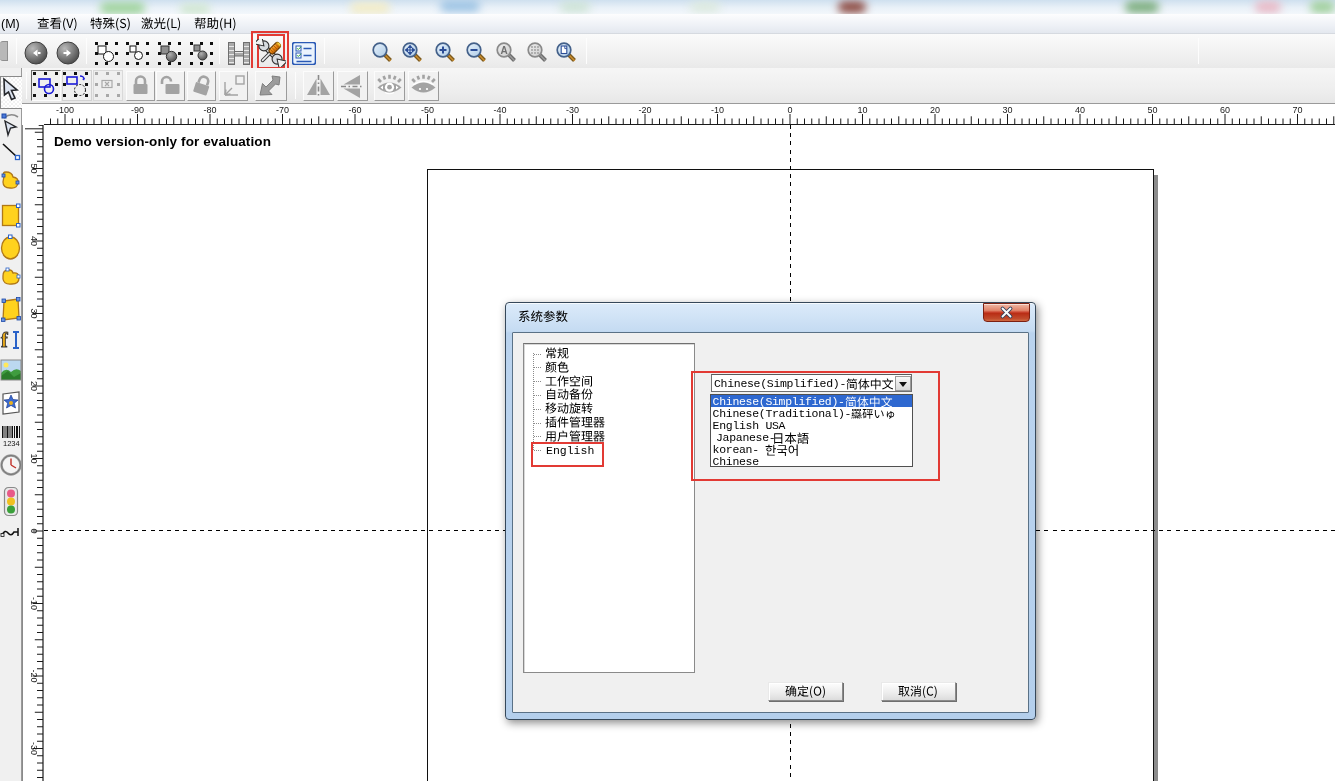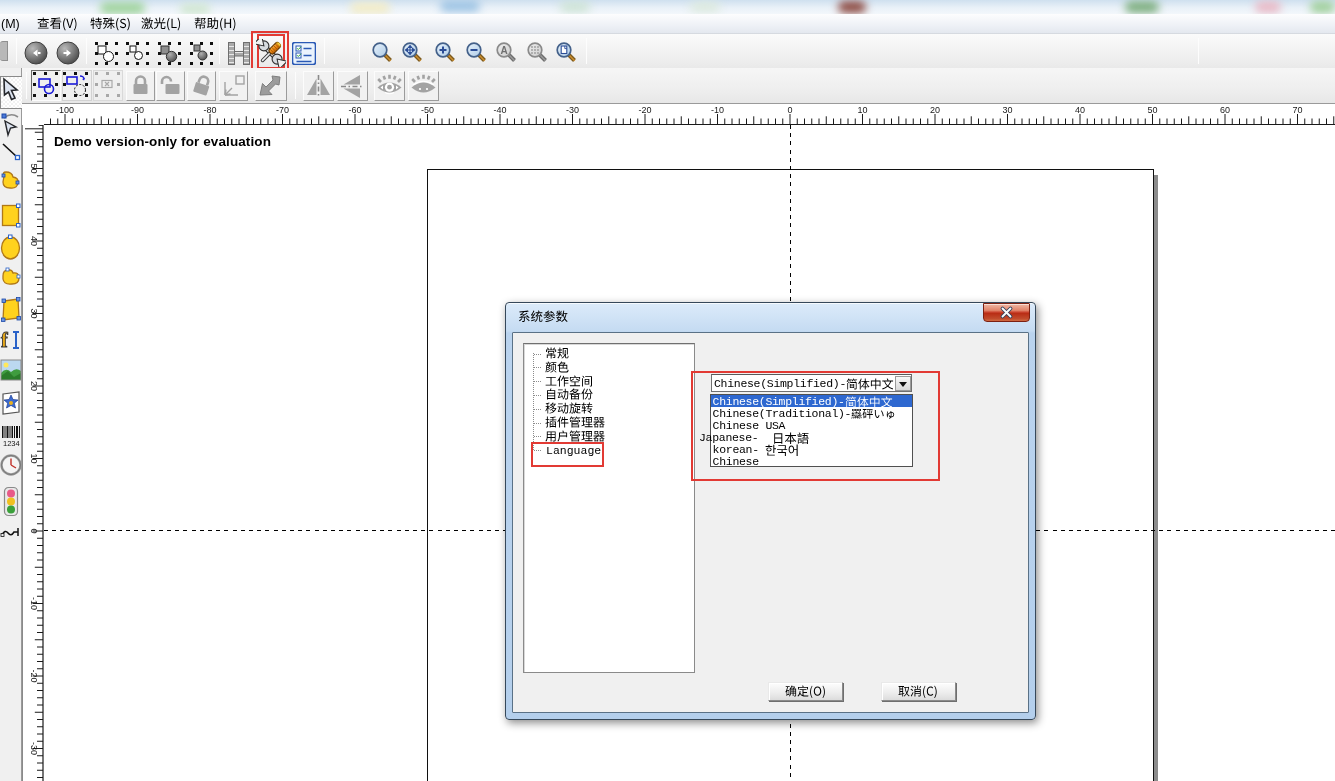--- a/index.html
+++ b/index.html
@@ -661,21 +661,21 @@
         <path transform="translate(0 0.0)" d="M8.8 -2.9V-2.1H10.2V-0.5H8.3V-6.4H11.4V-7.2H8.3V-8.8C9.2 -8.9 10.1 -9.1 10.8 -9.3L10.3 -10.0C9.0 -9.6 6.7 -9.3 4.8 -9.2C4.9 -9.0 5.0 -8.7 5.1 -8.5C5.8 -8.5 6.7 -8.6 7.5 -8.7V-7.2H4.4V-6.4H7.5V-0.5H5.5V-2.1H7.0V-2.9H5.5V-4.4C6.0 -4.5 6.6 -4.7 7.0 -4.9L6.6 -5.6C6.1 -5.4 5.4 -5.1 4.7 -4.9V0.9H5.5V0.4H10.2V1.0H11.0V-5.2H8.8V-4.4H10.2V-2.9ZM1.9 -10.1V-7.7H0.6V-6.8H1.9V-4.1L0.4 -3.7L0.7 -2.8L1.9 -3.2V-0.1C1.9 0.0 1.9 0.1 1.8 0.1C1.6 0.1 1.3 0.1 0.9 0.1C1.0 0.3 1.1 0.7 1.1 0.9C1.8 0.9 2.2 0.9 2.4 0.7C2.7 0.6 2.8 0.4 2.8 -0.1V-3.5L4.1 -3.9L4.0 -4.7L2.8 -4.3V-6.8H3.9V-7.7H2.8V-10.1Z M15.8 -4.1V-3.2H19.2V1.0H20.1V-3.2H23.4V-4.1H20.1V-6.7H22.9V-7.6H20.1V-9.9H19.2V-7.6H17.6C17.8 -8.2 17.9 -8.7 18.0 -9.3L17.2 -9.5C16.9 -7.9 16.4 -6.4 15.7 -5.4C15.9 -5.3 16.3 -5.0 16.5 -4.9C16.8 -5.4 17.1 -6.0 17.4 -6.7H19.2V-4.1ZM15.2 -10.0C14.6 -8.2 13.5 -6.4 12.4 -5.2C12.5 -5.0 12.8 -4.6 12.9 -4.4C13.3 -4.8 13.6 -5.2 14.0 -5.8V0.9H14.9V-7.2C15.3 -8.0 15.7 -8.9 16.1 -9.8Z M26.5 -5.3V1.0H27.4V0.6H33.3V0.9H34.1V-2.0H27.4V-2.8H33.5V-5.3ZM33.3 -0.1H27.4V-1.3H33.3ZM29.3 -7.5C29.4 -7.2 29.5 -7.0 29.7 -6.7H25.2V-4.7H26.1V-6.0H34.1V-4.7H35.0V-6.7H30.6C30.5 -7.0 30.3 -7.4 30.1 -7.6ZM27.4 -4.6H32.6V-3.5H27.4ZM26.0 -10.1C25.7 -9.1 25.2 -8.1 24.5 -7.4C24.7 -7.3 25.1 -7.1 25.3 -7.0C25.6 -7.4 26.0 -7.9 26.3 -8.4H27.1C27.4 -8.0 27.6 -7.5 27.7 -7.1L28.5 -7.4C28.4 -7.7 28.2 -8.1 28.0 -8.4H29.8V-9.1H26.6C26.7 -9.4 26.8 -9.7 26.9 -10.0ZM31.1 -10.1C30.9 -9.2 30.4 -8.4 29.9 -7.8C30.1 -7.7 30.5 -7.5 30.6 -7.4C30.9 -7.7 31.1 -8.0 31.3 -8.4H32.2C32.6 -8.0 32.9 -7.4 33.1 -7.1L33.8 -7.4C33.7 -7.7 33.4 -8.1 33.1 -8.4H35.3V-9.1H31.7C31.8 -9.4 31.9 -9.7 32.0 -9.9Z M41.7 -6.5H43.5V-4.9H41.7ZM44.3 -6.5H46.2V-4.9H44.3ZM41.7 -8.7H43.5V-7.2H41.7ZM44.3 -8.7H46.2V-7.2H44.3ZM39.8 -0.3V0.6H47.6V-0.3H44.4V-1.9H47.2V-2.7H44.4V-4.2H47.0V-9.5H40.9V-4.2H43.5V-2.7H40.7V-1.9H43.5V-0.3ZM36.4 -1.2 36.6 -0.3C37.7 -0.6 39.1 -1.1 40.4 -1.5L40.2 -2.4L38.9 -2.0V-5.0H40.1V-5.8H38.9V-8.4H40.3V-9.3H36.6V-8.4H38.0V-5.8H36.7V-5.0H38.0V-1.7C37.4 -1.5 36.9 -1.3 36.4 -1.2Z M50.4 -8.8H52.4V-7.1H50.4ZM55.5 -8.8H57.6V-7.1H55.5ZM55.4 -5.8C55.9 -5.6 56.5 -5.3 56.9 -5.0H53.4C53.7 -5.4 53.9 -5.8 54.1 -6.2L53.2 -6.4V-9.5H49.5V-6.3H53.2C53.0 -5.9 52.7 -5.4 52.4 -5.0H48.6V-4.2H51.6C50.8 -3.5 49.7 -2.9 48.4 -2.4C48.5 -2.2 48.8 -1.9 48.9 -1.7L49.5 -2.0V1.0H50.4V0.6H52.4V0.9H53.2V-2.7H51.0C51.7 -3.2 52.3 -3.7 52.8 -4.2H55.0C55.5 -3.7 56.1 -3.2 56.9 -2.7H54.7V1.0H55.5V0.6H57.6V0.9H58.5V-2.0L59.1 -1.8C59.2 -2.0 59.5 -2.3 59.7 -2.5C58.4 -2.8 57.0 -3.5 56.1 -4.2H59.4V-5.0H57.3L57.6 -5.4C57.2 -5.7 56.4 -6.1 55.8 -6.3ZM54.6 -9.5V-6.3H58.5V-9.5ZM50.4 -0.2V-2.0H52.4V-0.2ZM55.5 -0.2V-2.0H57.6V-0.2Z" fill="#000"></path>
       </svg>
     </div>
 <div class="abs" style="left:534px;top:436.3px;width:8px;height:1px;background:repeating-linear-gradient(90deg,#8c8c8c 0 1px,transparent 1px 2px)"></div>
 <div class="abs" style="left:545px;top:429.8px">
       <svg width="61.0" height="13.9" viewBox="0 -10.6 61.0 13.9" style="display:block">
         <path transform="translate(0 0.0)" d="M1.8 -9.2V-4.9C1.8 -3.2 1.7 -1.1 0.4 0.4C0.6 0.5 0.9 0.8 1.1 1.0C2.0 0.0 2.4 -1.4 2.6 -2.7H5.6V0.9H6.5V-2.7H9.8V-0.3C9.8 -0.0 9.7 0.0 9.4 0.0C9.2 0.0 8.4 0.1 7.5 0.0C7.7 0.3 7.8 0.7 7.9 0.9C9.0 0.9 9.7 0.9 10.1 0.7C10.5 0.6 10.6 0.3 10.6 -0.3V-9.2ZM2.7 -8.4H5.6V-6.4H2.7ZM9.8 -8.4V-6.4H6.5V-8.4ZM2.7 -5.6H5.6V-3.6H2.7C2.7 -4.0 2.7 -4.5 2.7 -4.9ZM9.8 -5.6V-3.6H6.5V-5.6Z M15.0 -7.4H21.2V-5.0H15.0L15.0 -5.6ZM17.3 -9.9C17.5 -9.4 17.8 -8.7 17.9 -8.2H14.0V-5.6C14.0 -3.8 13.9 -1.3 12.4 0.5C12.6 0.6 13.0 0.9 13.2 1.0C14.4 -0.4 14.8 -2.4 14.9 -4.1H21.2V-3.3H22.1V-8.2H18.3L18.9 -8.4C18.7 -8.9 18.4 -9.6 18.2 -10.1Z M26.5 -5.3V1.0H27.4V0.6H33.3V0.9H34.1V-2.0H27.4V-2.8H33.5V-5.3ZM33.3 -0.1H27.4V-1.3H33.3ZM29.3 -7.5C29.4 -7.2 29.5 -7.0 29.7 -6.7H25.2V-4.7H26.1V-6.0H34.1V-4.7H35.0V-6.7H30.6C30.5 -7.0 30.3 -7.4 30.1 -7.6ZM27.4 -4.6H32.6V-3.5H27.4ZM26.0 -10.1C25.7 -9.1 25.2 -8.1 24.5 -7.4C24.7 -7.3 25.1 -7.1 25.3 -7.0C25.6 -7.4 26.0 -7.9 26.3 -8.4H27.1C27.4 -8.0 27.6 -7.5 27.7 -7.1L28.5 -7.4C28.4 -7.7 28.2 -8.1 28.0 -8.4H29.8V-9.1H26.6C26.7 -9.4 26.8 -9.7 26.9 -10.0ZM31.1 -10.1C30.9 -9.2 30.4 -8.4 29.9 -7.8C30.1 -7.7 30.5 -7.5 30.6 -7.4C30.9 -7.7 31.1 -8.0 31.3 -8.4H32.2C32.6 -8.0 32.9 -7.4 33.1 -7.1L33.8 -7.4C33.7 -7.7 33.4 -8.1 33.1 -8.4H35.3V-9.1H31.7C31.8 -9.4 31.9 -9.7 32.0 -9.9Z M41.7 -6.5H43.5V-4.9H41.7ZM44.3 -6.5H46.2V-4.9H44.3ZM41.7 -8.7H43.5V-7.2H41.7ZM44.3 -8.7H46.2V-7.2H44.3ZM39.8 -0.3V0.6H47.6V-0.3H44.4V-1.9H47.2V-2.7H44.4V-4.2H47.0V-9.5H40.9V-4.2H43.5V-2.7H40.7V-1.9H43.5V-0.3ZM36.4 -1.2 36.6 -0.3C37.7 -0.6 39.1 -1.1 40.4 -1.5L40.2 -2.4L38.9 -2.0V-5.0H40.1V-5.8H38.9V-8.4H40.3V-9.3H36.6V-8.4H38.0V-5.8H36.7V-5.0H38.0V-1.7C37.4 -1.5 36.9 -1.3 36.4 -1.2Z M50.4 -8.8H52.4V-7.1H50.4ZM55.5 -8.8H57.6V-7.1H55.5ZM55.4 -5.8C55.9 -5.6 56.5 -5.3 56.9 -5.0H53.4C53.7 -5.4 53.9 -5.8 54.1 -6.2L53.2 -6.4V-9.5H49.5V-6.3H53.2C53.0 -5.9 52.7 -5.4 52.4 -5.0H48.6V-4.2H51.6C50.8 -3.5 49.7 -2.9 48.4 -2.4C48.5 -2.2 48.8 -1.9 48.9 -1.7L49.5 -2.0V1.0H50.4V0.6H52.4V0.9H53.2V-2.7H51.0C51.7 -3.2 52.3 -3.7 52.8 -4.2H55.0C55.5 -3.7 56.1 -3.2 56.9 -2.7H54.7V1.0H55.5V0.6H57.6V0.9H58.5V-2.0L59.1 -1.8C59.2 -2.0 59.5 -2.3 59.7 -2.5C58.4 -2.8 57.0 -3.5 56.1 -4.2H59.4V-5.0H57.3L57.6 -5.4C57.2 -5.7 56.4 -6.1 55.8 -6.3ZM54.6 -9.5V-6.3H58.5V-9.5ZM50.4 -0.2V-2.0H52.4V-0.2ZM55.5 -0.2V-2.0H57.6V-0.2Z" fill="#000"></path>
       </svg>
     </div>
 <div class="abs" style="left:534px;top:450.1px;width:8px;height:1px;background:repeating-linear-gradient(90deg,#8c8c8c 0 1px,transparent 1px 2px)"></div>
-<div class="abs" style="left:546px;top:444.1px;font-family:'Liberation Mono',monospace;font-size:11.5px;color:#000">Language</div>
+<div class="abs" style="left:546px;top:444.1px;font-family:'Liberation Mono',monospace;font-size:11.5px;color:#000">English</div>
 <div class="redbox" style="left:531px;top:442px;width:73px;height:25px"></div>
 <div class="abs" style="left:711px;top:374px;width:201px;height:18px;
 background:#fff;border:1px solid #707070;border-top-color:#5a5a5a"></div>
 <div class="abs" style="left:714px;top:377px;white-space:nowrap;display:flex;align-items:center">
 <span class="mono" style="font-size:11.5px;letter-spacing:-0.3px">Chinese(Simplified)-</span>
     </div>
 <div class="abs" style="left:845.8px;top:377.8px">
       <svg width="48.6" height="13.8" viewBox="0 -10.5 48.6 13.8" style="display:block">
         <path transform="translate(0 0.0)" d="M1.3 -5.4V0.9H2.1V-5.4ZM1.8 -6.4C2.3 -6.0 2.9 -5.3 3.1 -4.9L3.8 -5.4C3.6 -5.8 3.0 -6.4 2.5 -6.9ZM3.8 -4.6V-0.5H8.2V-4.6ZM2.5 -10.0C2.1 -8.9 1.4 -7.8 0.6 -7.1C0.8 -7.0 1.1 -6.8 1.3 -6.6C1.7 -7.0 2.2 -7.6 2.5 -8.2H3.3C3.5 -7.7 3.8 -7.1 3.9 -6.7L4.7 -7.1C4.6 -7.4 4.4 -7.8 4.2 -8.2H5.9V-8.9H3.0C3.1 -9.2 3.2 -9.5 3.3 -9.8ZM7.1 -10.0C6.8 -9.0 6.2 -8.0 5.6 -7.4C5.8 -7.2 6.2 -7.0 6.3 -6.9C6.6 -7.2 7.0 -7.7 7.3 -8.2H8.2C8.5 -7.7 8.9 -7.1 9.0 -6.7L9.8 -7.0C9.7 -7.3 9.4 -7.8 9.1 -8.2H11.1V-8.9H7.6C7.7 -9.2 7.9 -9.5 7.9 -9.8ZM7.4 -2.2V-1.2H4.6V-2.2ZM4.6 -3.9H7.4V-2.9H4.6ZM4.2 -6.4V-5.6H9.8V-0.1C9.8 0.0 9.7 0.1 9.5 0.1C9.3 0.1 8.7 0.1 8.0 0.1C8.2 0.3 8.3 0.7 8.3 0.9C9.2 0.9 9.8 0.9 10.2 0.7C10.5 0.6 10.6 0.4 10.6 -0.1V-6.4Z M14.9 -9.9C14.3 -8.2 13.3 -6.4 12.3 -5.2C12.4 -5.0 12.7 -4.5 12.8 -4.3C13.1 -4.7 13.5 -5.2 13.8 -5.7V0.9H14.7V-7.2C15.1 -8.0 15.4 -8.9 15.7 -9.7ZM16.9 -2.1V-1.3H18.8V0.9H19.7V-1.3H21.6V-2.1H19.7V-6.2C20.4 -4.1 21.6 -2.1 22.8 -1.0C23.0 -1.2 23.3 -1.5 23.5 -1.7C22.2 -2.7 21.0 -4.7 20.3 -6.7H23.3V-7.6H19.7V-10.0H18.8V-7.6H15.4V-6.7H18.3C17.5 -4.7 16.3 -2.7 15.0 -1.6C15.2 -1.5 15.5 -1.2 15.6 -1.0C16.9 -2.1 18.1 -4.1 18.8 -6.2V-2.1Z M29.3 -10.0V-7.9H24.9V-2.2H25.8V-3.0H29.3V0.9H30.2V-3.0H33.6V-2.3H34.5V-7.9H30.2V-10.0ZM25.8 -3.8V-7.0H29.3V-3.8ZM33.6 -3.8H30.2V-7.0H33.6Z M40.7 -9.8C41.1 -9.2 41.5 -8.4 41.6 -7.9L42.6 -8.2C42.4 -8.7 42.0 -9.5 41.7 -10.1ZM36.3 -7.9V-7.0H38.2C38.9 -5.2 39.8 -3.7 41.0 -2.4C39.7 -1.3 38.1 -0.5 36.1 0.1C36.3 0.3 36.6 0.7 36.7 0.9C38.7 0.3 40.3 -0.6 41.7 -1.7C43.0 -0.5 44.6 0.3 46.6 0.9C46.7 0.6 47.0 0.2 47.2 0.0C45.3 -0.4 43.7 -1.3 42.4 -2.4C43.6 -3.6 44.5 -5.1 45.2 -7.0H47.1V-7.9ZM41.7 -3.0C40.6 -4.1 39.7 -5.5 39.1 -7.0H44.2C43.6 -5.4 42.7 -4.1 41.7 -3.0Z" fill="#000"></path>
       </svg>
@@ -699,23 +699,23 @@
     </div>
 <div class="abs" style="left:712.6px;top:406.8px;white-space:nowrap;display:flex;align-items:flex-start">
       <span class="mono" style="font-size:11.5px;color:#000;letter-spacing:-0.3px;line-height:13.2px">Chinese(Traditional)-</span>
     </div>
     <div class="abs" style="left:851.2px;top:407.6px">
       <svg width="45.8" height="13.0" viewBox="0 -9.9 45.8 13.0" style="display:block">
         <path transform="translate(0 0.0)" d="M7.3 -8.4H9.2V-7.4H7.3ZM4.6 -8.4H6.5V-7.4H4.6ZM2.0 -8.4H3.8V-7.4H2.0ZM1.2 -9.0V-6.8H10.0V-9.0ZM4.1 -4.3V-3.8H6.7V-4.3ZM4.1 -3.1V-2.5H6.7V-3.1ZM1.8 -1.2C2.0 -0.6 2.1 0.1 2.1 0.6L2.7 0.5C2.7 0.0 2.5 -0.8 2.4 -1.3ZM0.9 -1.3C0.8 -0.7 0.7 0.1 0.5 0.6C0.6 0.7 0.9 0.8 1.0 0.9C1.2 0.3 1.4 -0.5 1.5 -1.2ZM2.8 -1.4C3.0 -0.9 3.2 -0.2 3.3 0.3L3.8 0.1C3.7 -0.3 3.5 -1.0 3.3 -1.5ZM7.5 -1.6C7.4 -1.0 7.2 -0.4 7.0 0.1C7.1 0.1 7.3 0.3 7.4 0.4C7.7 -0.1 8.0 -0.9 8.1 -1.5ZM9.5 -1.5C9.7 -1.0 10.0 -0.2 10.1 0.3L10.7 0.1C10.5 -0.4 10.3 -1.2 10.0 -1.7ZM4.8 -6.5C5.0 -6.2 5.1 -5.8 5.2 -5.5H3.8V-5.0H7.1V-5.5H6.0C5.9 -5.9 5.6 -6.4 5.4 -6.7ZM0.8 -1.8C1.0 -1.9 1.3 -1.9 3.2 -2.2C3.3 -2.0 3.3 -1.9 3.4 -1.7L3.9 -1.9C3.8 -2.3 3.6 -3.0 3.3 -3.5L2.8 -3.3C2.9 -3.1 3.0 -2.9 3.1 -2.7L1.7 -2.5C2.4 -3.2 3.0 -4.1 3.6 -5.0L3.0 -5.3C2.8 -5.0 2.6 -4.7 2.4 -4.4L1.5 -4.4C1.9 -4.9 2.4 -5.6 2.7 -6.3L2.0 -6.5C1.7 -5.7 1.2 -4.9 1.0 -4.7C0.9 -4.5 0.7 -4.4 0.6 -4.3C0.6 -4.2 0.8 -3.8 0.8 -3.7C0.9 -3.7 1.1 -3.8 2.0 -3.9C1.7 -3.4 1.4 -3.1 1.2 -2.9C1.0 -2.6 0.8 -2.5 0.6 -2.4C0.7 -2.2 0.8 -1.9 0.8 -1.8ZM7.3 -2.0C7.4 -2.0 7.6 -2.1 8.6 -2.2V0.1C8.6 0.2 8.5 0.3 8.4 0.3C8.3 0.3 8.1 0.3 7.8 0.3C7.8 0.4 7.9 0.6 8.0 0.8C8.4 0.8 8.7 0.8 8.9 0.7C9.1 0.6 9.2 0.5 9.2 0.1V-2.3L9.9 -2.4C9.9 -2.2 10.0 -2.0 10.0 -1.9L10.6 -2.1C10.5 -2.5 10.2 -3.2 9.9 -3.7L9.3 -3.6C9.5 -3.4 9.6 -3.1 9.7 -2.9L8.2 -2.7C8.9 -3.4 9.6 -4.3 10.2 -5.3L9.6 -5.5C9.4 -5.2 9.1 -4.9 8.9 -4.5L8.0 -4.5C8.4 -5.0 8.8 -5.7 9.1 -6.4L8.4 -6.6C8.1 -5.8 7.6 -5.0 7.5 -4.8C7.3 -4.6 7.2 -4.5 7.0 -4.5C7.1 -4.3 7.2 -4.0 7.2 -3.8C7.4 -3.9 7.6 -3.9 8.5 -4.0C8.2 -3.6 7.9 -3.3 7.7 -3.1C7.5 -2.8 7.2 -2.6 7.0 -2.6C7.1 -2.4 7.2 -2.1 7.3 -2.0ZM4.1 -1.9V0.6H4.7V0.2H6.2V0.6H6.9V-1.9ZM4.7 -0.3V-1.3H6.2V-0.3Z M20.6 -7.5C20.5 -6.6 20.2 -5.4 19.9 -4.6L20.5 -4.4C20.8 -5.2 21.2 -6.3 21.4 -7.3ZM16.3 -7.2C16.6 -6.3 16.8 -5.2 16.9 -4.4L17.6 -4.6C17.5 -5.4 17.2 -6.5 16.9 -7.4ZM15.7 -3.9V-3.0H18.4V0.9H19.2V-3.0H21.9V-3.9H19.2V-7.9H21.6V-8.7H16.0V-7.9H18.4V-3.9ZM11.8 -8.8V-8.0H13.1C12.8 -6.3 12.3 -4.7 11.5 -3.7C11.7 -3.5 11.8 -3.0 11.9 -2.8C12.1 -3.1 12.3 -3.4 12.5 -3.7V0.4H13.2V-0.5H15.2V-5.4H13.2C13.5 -6.2 13.7 -7.1 13.9 -8.0H15.5V-8.8ZM13.2 -4.6H14.5V-1.3H13.2Z M24.9 -7.8 23.8 -7.8C23.9 -7.6 23.9 -7.1 23.9 -6.8C23.9 -6.2 23.9 -4.8 24.0 -3.9C24.3 -1.0 25.3 0.1 26.4 0.1C27.1 0.1 27.8 -0.5 28.5 -2.5L27.8 -3.2C27.5 -2.1 27.0 -1.0 26.4 -1.0C25.6 -1.0 25.1 -2.2 24.9 -4.1C24.8 -5.0 24.8 -6.0 24.8 -6.7C24.8 -7.0 24.9 -7.5 24.9 -7.8ZM30.7 -7.5 29.9 -7.2C30.9 -5.9 31.6 -3.6 31.8 -1.6L32.7 -1.9C32.5 -3.8 31.7 -6.2 30.7 -7.5Z M40.2 -6.9 39.4 -6.9C39.4 -6.7 39.5 -6.5 39.5 -6.4L39.6 -5.7C38.3 -5.5 37.1 -4.6 36.6 -3.3C36.6 -4.0 36.7 -5.3 36.9 -5.9C36.9 -6.0 36.9 -6.2 37.0 -6.4L36.1 -6.4C36.1 -6.3 36.1 -6.1 36.1 -6.0C36.0 -5.5 35.8 -4.1 35.8 -3.0C35.8 -2.1 36.0 -1.2 36.1 -0.6L36.9 -0.7C36.8 -1.0 36.8 -1.4 36.7 -1.6C36.7 -1.9 36.8 -2.0 36.8 -2.2C37.1 -3.4 38.1 -4.7 39.7 -5.0C39.7 -4.6 39.8 -4.2 39.8 -3.6C39.8 -2.9 39.7 -2.1 39.5 -1.5C38.9 -1.7 38.4 -2.2 38.1 -2.8L37.7 -2.2C38.0 -1.5 38.5 -1.0 39.1 -0.8C38.8 -0.3 38.4 0.2 37.9 0.5L38.6 0.9C39.2 0.5 39.7 0.0 40.0 -0.5L40.3 -0.5C42.3 -0.5 43.2 -1.8 43.2 -3.3C43.2 -4.7 42.2 -5.8 40.4 -5.8C40.4 -6.2 40.3 -6.6 40.2 -6.9ZM40.5 -5.1C41.8 -5.0 42.4 -4.2 42.4 -3.3C42.4 -2.2 41.7 -1.3 40.3 -1.3C40.5 -2.0 40.5 -2.8 40.5 -3.6C40.5 -4.1 40.5 -4.6 40.5 -5.1Z" fill="#000"></path>
       </svg>
     </div>
 <div class="abs" style="left:712.6px;top:419.0px;white-space:nowrap;display:flex;align-items:flex-start">
-      <span class="mono" style="font-size:11.5px;color:#000;letter-spacing:-0.3px;line-height:13.2px">Chinese USA</span>
-    </div>
-<div class="abs" style="left:699px;top:431.1px;white-space:nowrap;display:flex;align-items:flex-end">
+      <span class="mono" style="font-size:11.5px;color:#000;letter-spacing:-0.3px;line-height:13.2px">English USA</span>
+    </div>
+<div class="abs" style="left:716px;top:431.1px;white-space:nowrap;display:flex;align-items:flex-end">
       <span class="mono" style="font-size:11.5px;color:#000;letter-spacing:-0.3px;line-height:13.2px">Japanese-</span>
     </div>
     <div class="abs" style="left:772.0px;top:431.9px">
       <svg width="38.2" height="14.4" viewBox="0 -10.9 38.2 14.4" style="display:block">
         <path transform="translate(0 0.0)" d="M3.1 -4.4H9.3V-0.9H3.1ZM3.1 -5.3V-8.6H9.3V-5.3ZM2.2 -9.6V0.9H3.1V0.0H9.3V0.8H10.3V-9.6Z M18.1 -10.4V-7.8H13.2V-6.9H17.0C16.0 -4.7 14.5 -2.7 12.9 -1.7C13.1 -1.6 13.4 -1.2 13.5 -1.0C15.3 -2.2 16.9 -4.4 17.9 -6.9H18.1V-2.3H15.2V-1.3H18.1V1.0H19.1V-1.3H22.0V-2.3H19.1V-6.9H19.3C20.2 -4.4 21.8 -2.2 23.6 -1.0C23.8 -1.3 24.1 -1.6 24.4 -1.8C22.6 -2.8 21.1 -4.8 20.2 -6.9H24.0V-7.8H19.1V-10.4Z M25.9 -6.7V-5.9H29.5V-6.7ZM25.9 -5.0V-4.3H29.5V-5.0ZM25.3 -8.3V-7.5H29.9V-8.3ZM26.7 -10.1C27.1 -9.6 27.5 -8.9 27.7 -8.4L28.4 -8.9C28.2 -9.3 27.8 -10.0 27.5 -10.5ZM25.9 -3.4V0.8H26.7V0.2H29.6V-3.4ZM26.7 -2.6H28.7V-0.5H26.7ZM30.5 -3.5V1.0H31.3V0.4H35.1V1.0H36.0V-3.5ZM31.3 -0.4V-2.7H35.1V-0.4ZM30.4 -7.8V-7.0H31.8C31.7 -6.4 31.6 -5.7 31.4 -5.2H29.8V-4.4H36.7V-5.2H35.6V-7.8H32.9L33.1 -9.1H36.5V-9.9H30.1V-9.1H32.2L32.0 -7.8ZM34.7 -5.2H32.4C32.5 -5.7 32.6 -6.3 32.7 -7.0H34.7Z" fill="#000"></path>
       </svg>
     </div>
 <div class="abs" style="left:712.6px;top:443.3px;white-space:nowrap;display:flex;align-items:flex-start">
       <span class="mono" style="font-size:11.5px;color:#000;letter-spacing:-0.3px;line-height:13.2px">korean- </span>
     </div>

